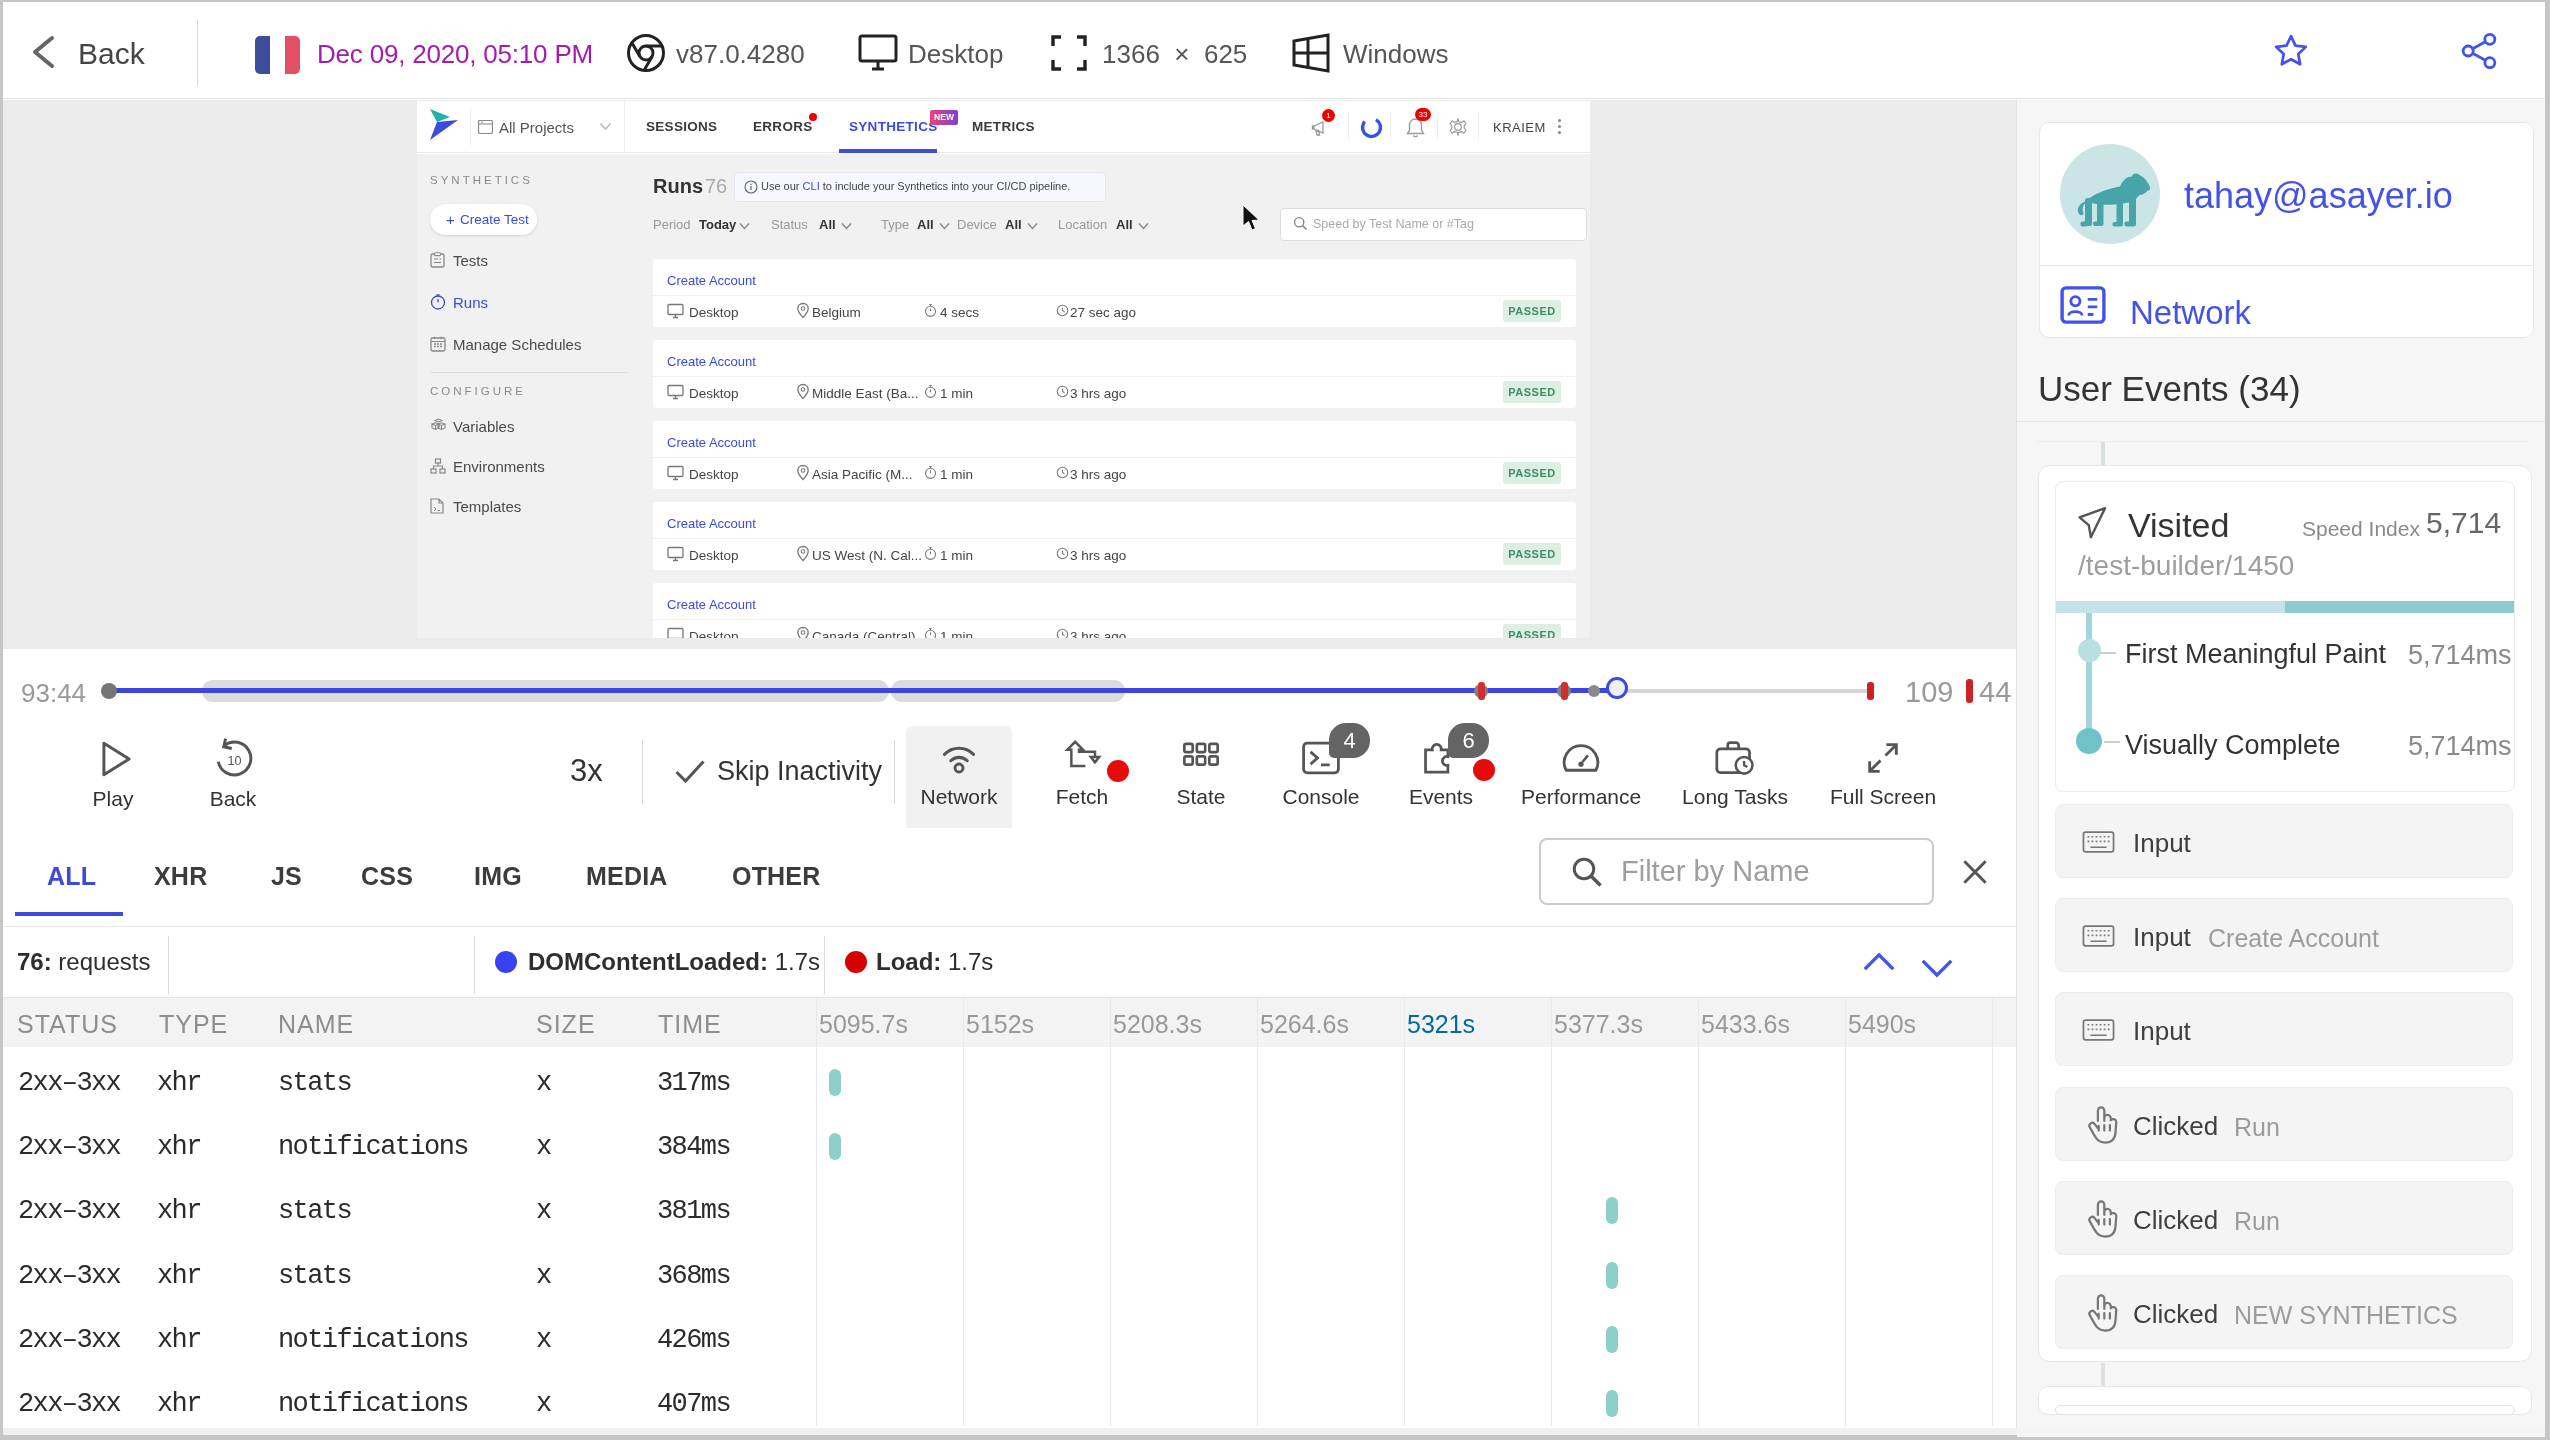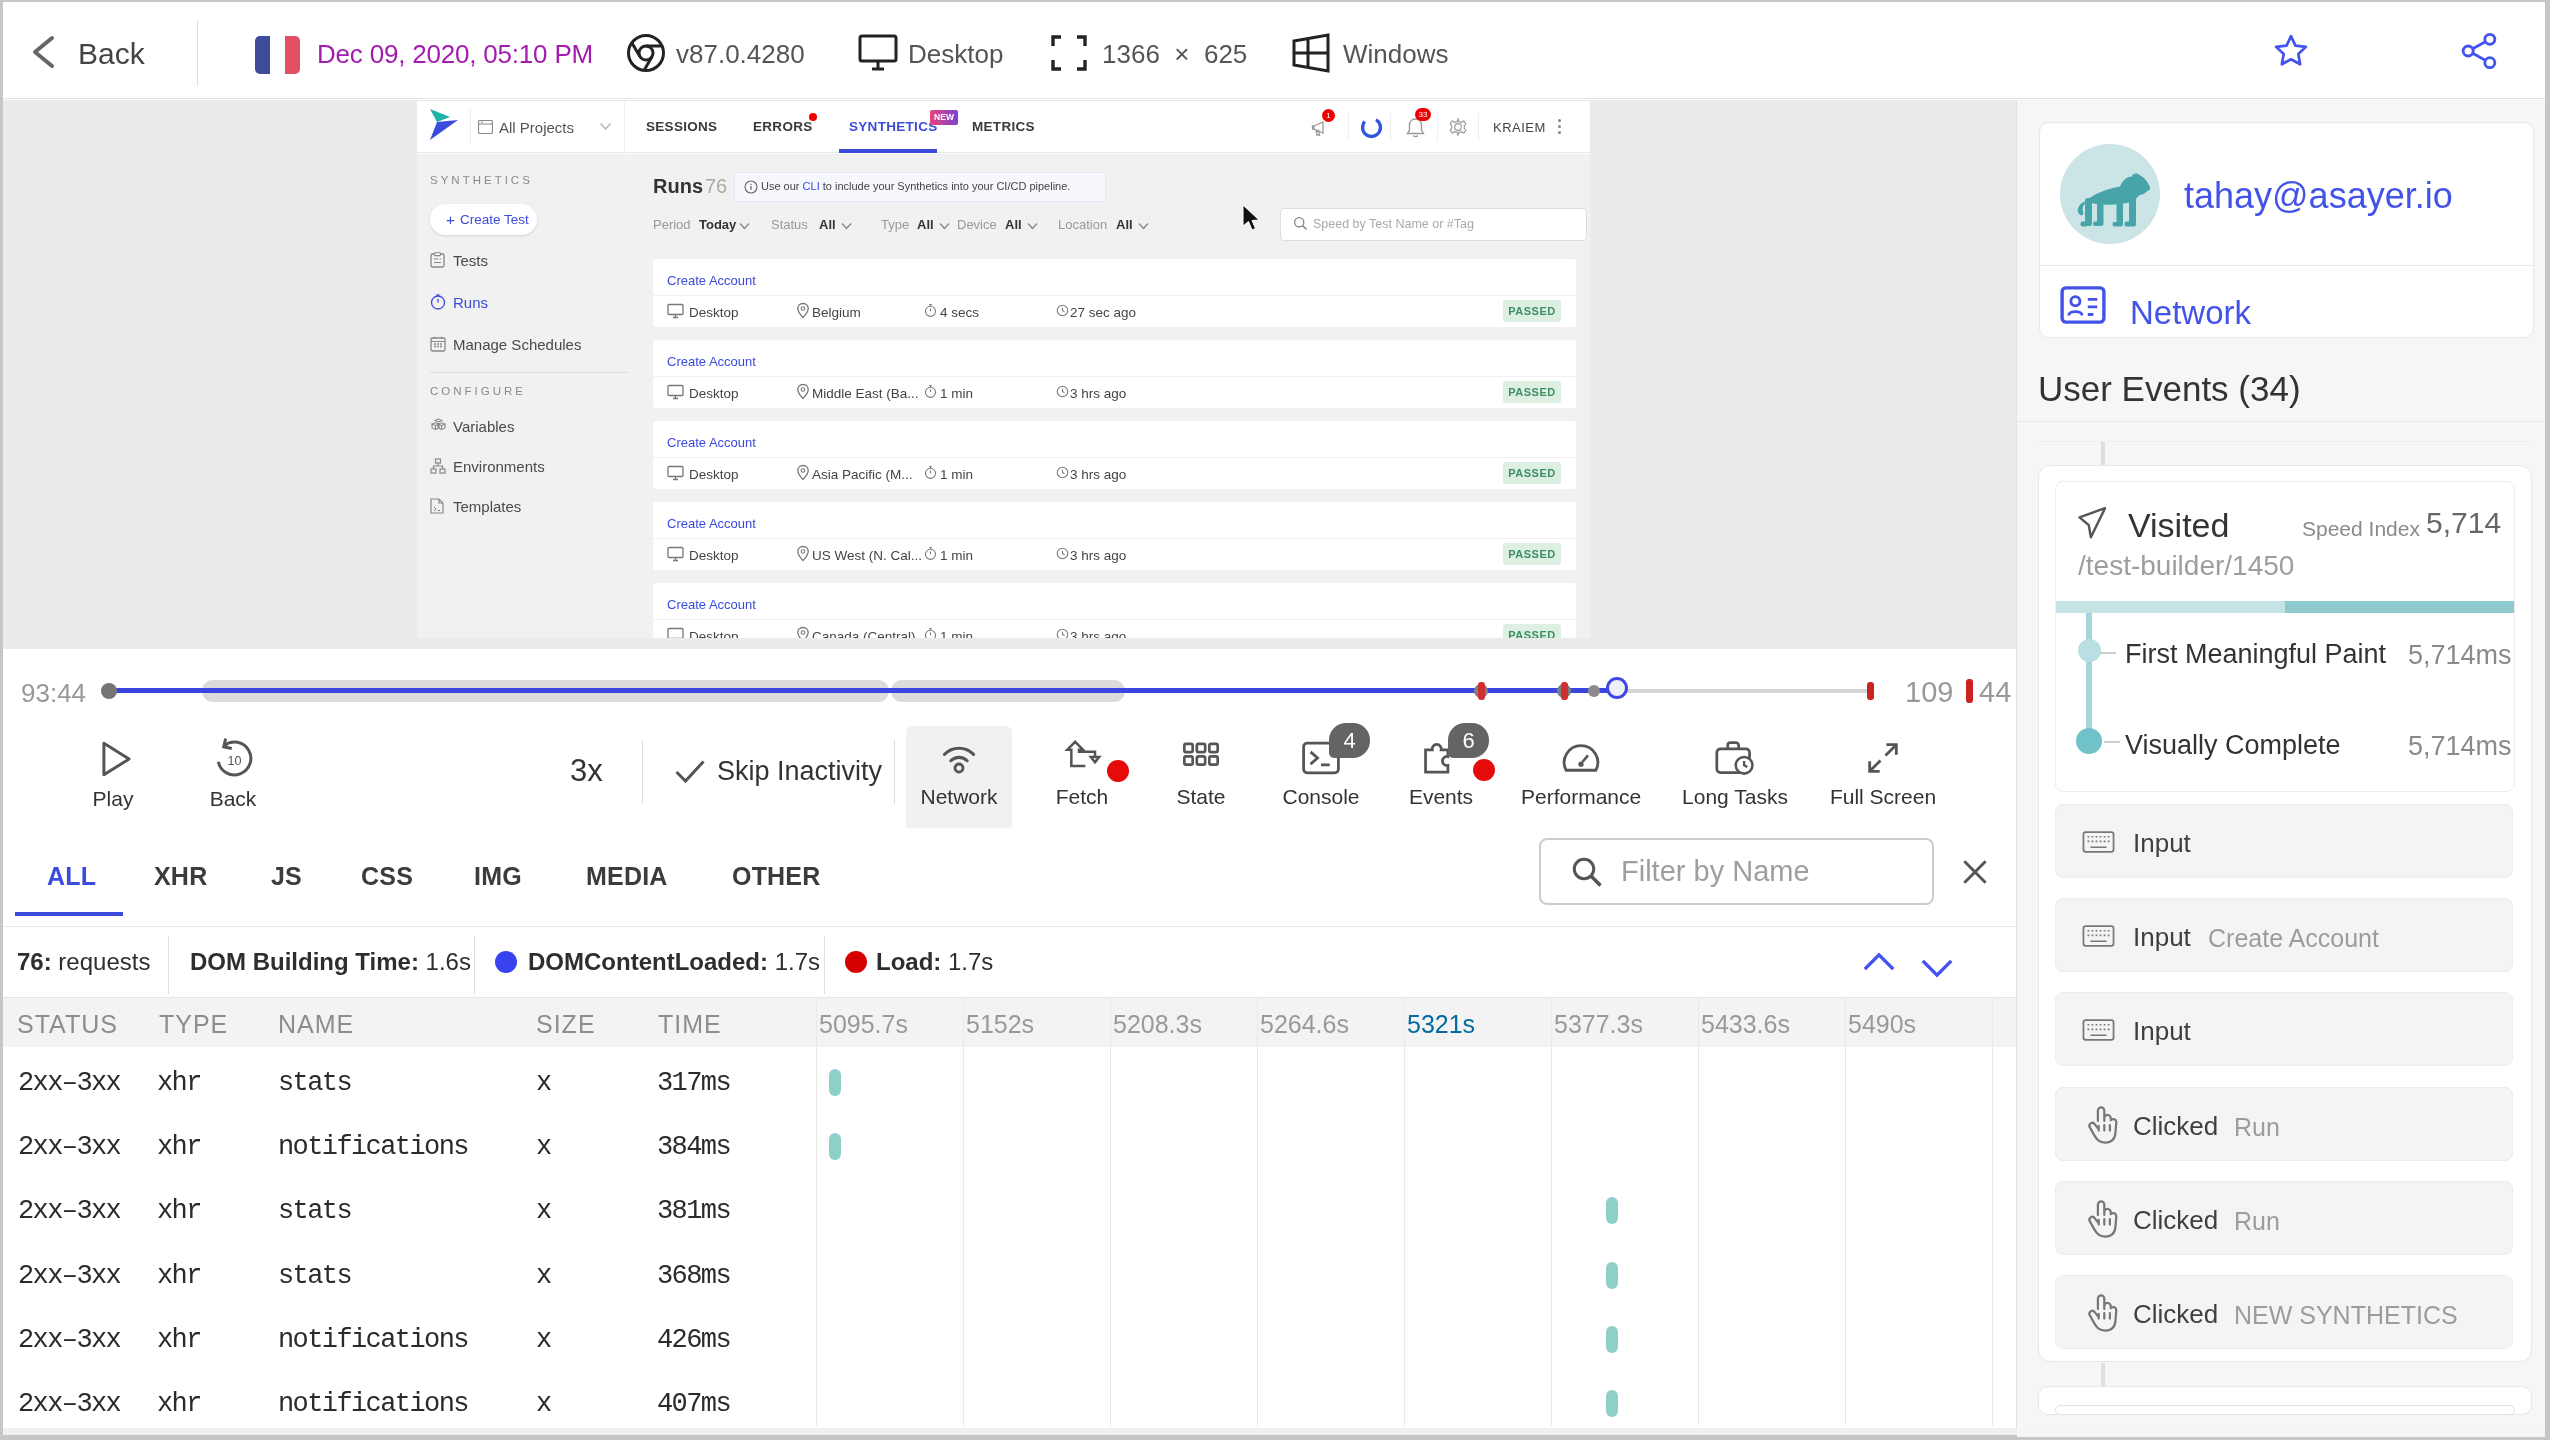--- a/index.html
+++ b/index.html
@@ -477,21 +477,20 @@
         <path d="M15 15 L21 21" stroke="#555" stroke-width="2.4"></path>
       </svg>
     <div class="abs" style="left:1618px;top:27px;font-size:29px;color:#9e9e9e">Filter by Name</div>
     <svg class="abs" style="left:1956px;top:28px" width="32" height="32" viewBox="0 0 24 24">
         <path d="M4 4 L20 20 M20 4 L4 20" stroke="#555" stroke-width="2.2"></path>
       </svg>
     <div class="abs" style="left:0;top:98px;width:2014px;height:1px;background:#e8e8e8"></div>
 
     <div class="nfo" style="left:14px;top:99px"><b>76:</b> requests</div>
     <div class="vdiv" style="left:165px;top:108px;height:58px"></div>
-    <div class="nfo" style="left:187px;top:99px"><b>DOM Building Time:</b> 1.6s</div>
     <div class="vdiv" style="left:471px;top:108px;height:58px"></div>
     <div class="abs" style="left:492px;top:123px;width:22px;height:22px;border-radius:50%;background:#3843ef"></div>
     <div class="nfo" style="left:525px;top:99px"><b>DOMContentLoaded:</b> 1.7s</div>
     <div class="vdiv" style="left:821px;top:108px;height:58px"></div>
     <div class="abs" style="left:842px;top:123px;width:22px;height:22px;border-radius:50%;background:#d50000"></div>
     <div class="nfo" style="left:873px;top:99px"><b>Load:</b> 1.7s</div>
     <svg class="abs" style="left:1857px;top:120px" width="38" height="28" viewBox="0 0 24 17">
         <path d="M3 13 L12 4 L21 13" fill="none" stroke="#4353f0" stroke-width="2.2"></path>
       </svg>
     <svg class="abs" style="left:1915px;top:126px" width="38" height="28" viewBox="0 0 24 17">

